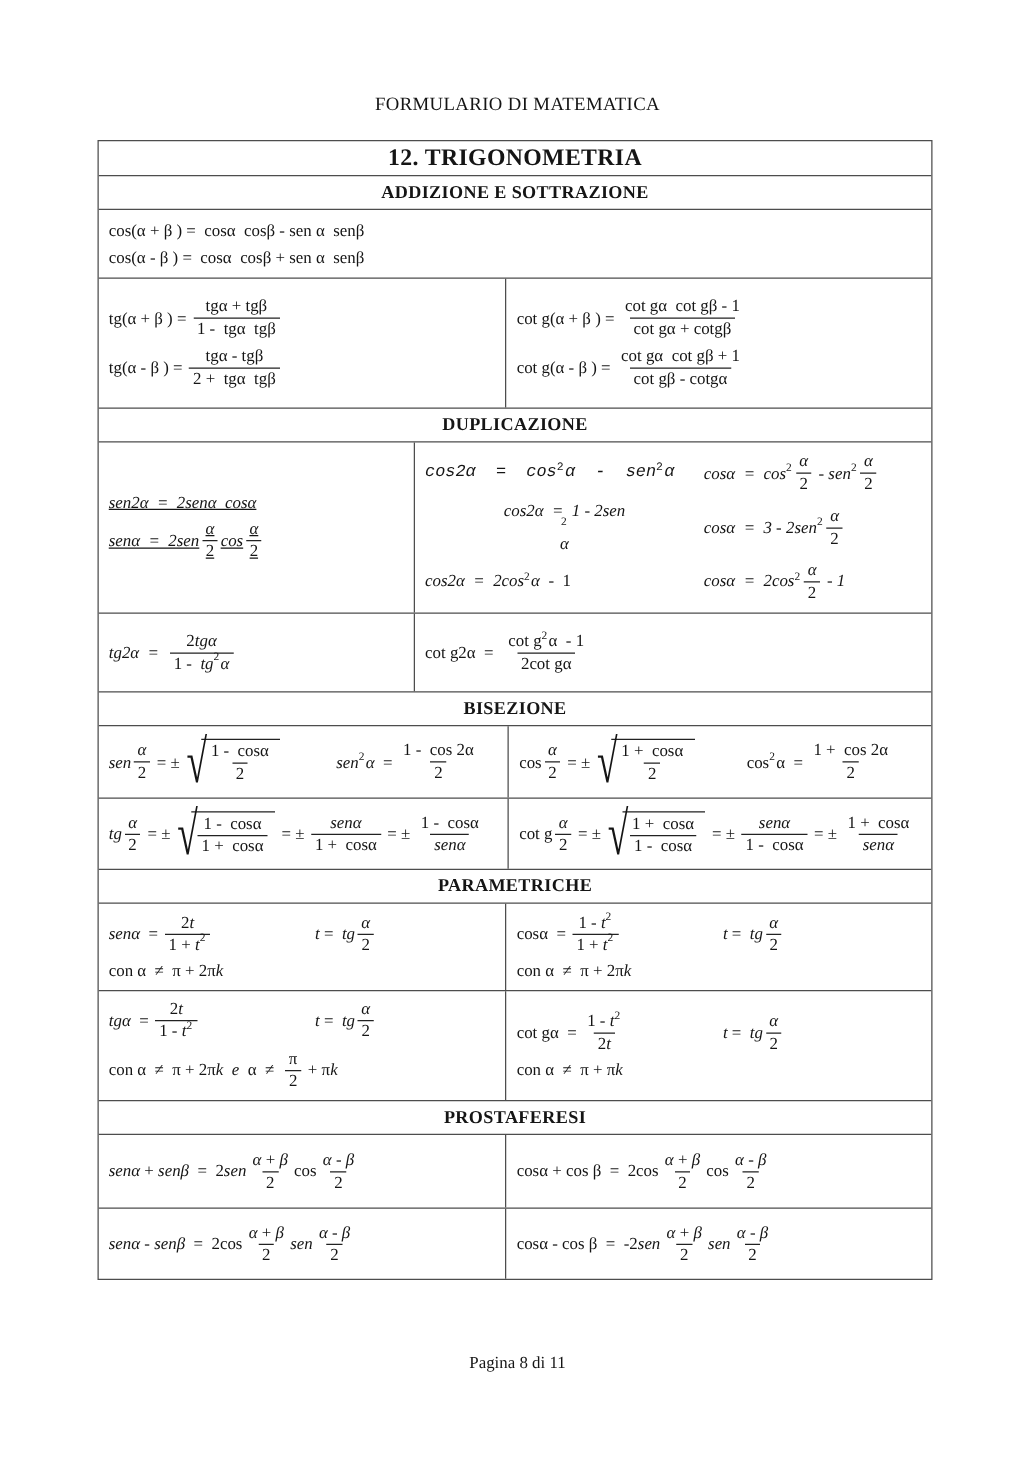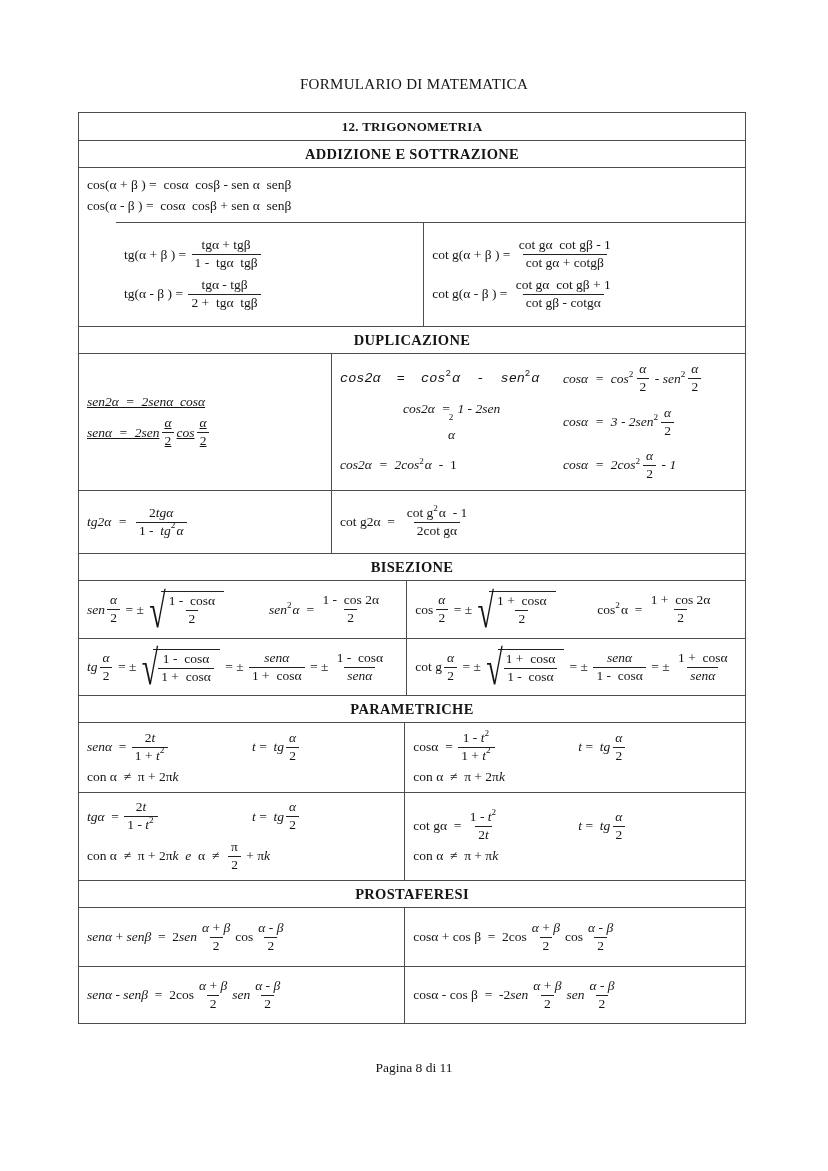--- a/index.html
+++ b/index.html
@@ -6,34 +6,34 @@
   body {
     width:828px; height:1171px; position:relative;
     background:#ffffff; color:#151515;
     font-family:"Liberation Serif","DejaVu Serif",serif;
   }
   .doc-header {
     position:absolute; top:76px; left:0; width:100%;
     text-align:center; font-size:15px; letter-spacing:.3px;
   }
   .doc-footer {
-    position:absolute; top:1060px; left:0; width:100%;
+    position:absolute; top:1082px; left:0; width:100%;
     text-align:center; font-size:13.5px;
   }
   .ftable {
     position:absolute; left:78px; top:112px; width:668px;
     border:1px solid #4d4d4d; box-sizing:border-box;
     background:#fff;
   }
   .ftable > div + div { border-top:1px solid #4d4d4d; }
   .title-row, .section-header {
     display:flex; align-items:center; justify-content:center;
     font-weight:bold; box-sizing:border-box;
   }
-  .title-row { height:27px; font-size:13px; letter-spacing:.3px;text-align:right; }
+  .title-row { height:27px; font-size:19px; letter-spacing:.3px;text-align:right; }
   .section-header { height:27px; font-size:14.5px; letter-spacing:.3px; }
   .frow { display:flex; align-items:stretch; box-sizing:border-box; }
   .cell {
     box-sizing:border-box; padding:2px 8px;
     display:flex; flex-direction:column; justify-content:center;
     overflow:hidden;
   }
   .cell.left { border-right:1px solid #4d4d4d; }
   .cell.right { flex:1; }
   .fline { display:flex; align-items:center; font-size:13.5px; margin:2.5px 0; }
@@ -69,21 +69,21 @@
     <div class="frow" style="min-height: 55px;">
       <div class="cell right">
         <div class="fline">
           <span class="t">cos(α + β ) =  cosα  cosβ - sen α  senβ</span>
         </div>
         <div class="fline">
           <span class="t">cos(α - β ) =  cosα  cosβ + sen α  senβ</span>
         </div>
       </div>
     </div>
-    <div class="frow" style="min-height: 104px; margin-left: 37px;">
+    <div class="frow" style="min-height: 104px;">
       <div class="cell left" style="width: 49%;">
         <div class="fline">
           <span class="t">tg(α + β ) = </span>
           <span class="frac">
             <span class="num"><span class="t">tgα + tgβ</span></span>
             <span class="den"><span class="t">1 -  tgα  tgβ</span></span>
           </span>
         </div>
         <div class="fline">
           <span class="t">tg(α - β ) = </span>

